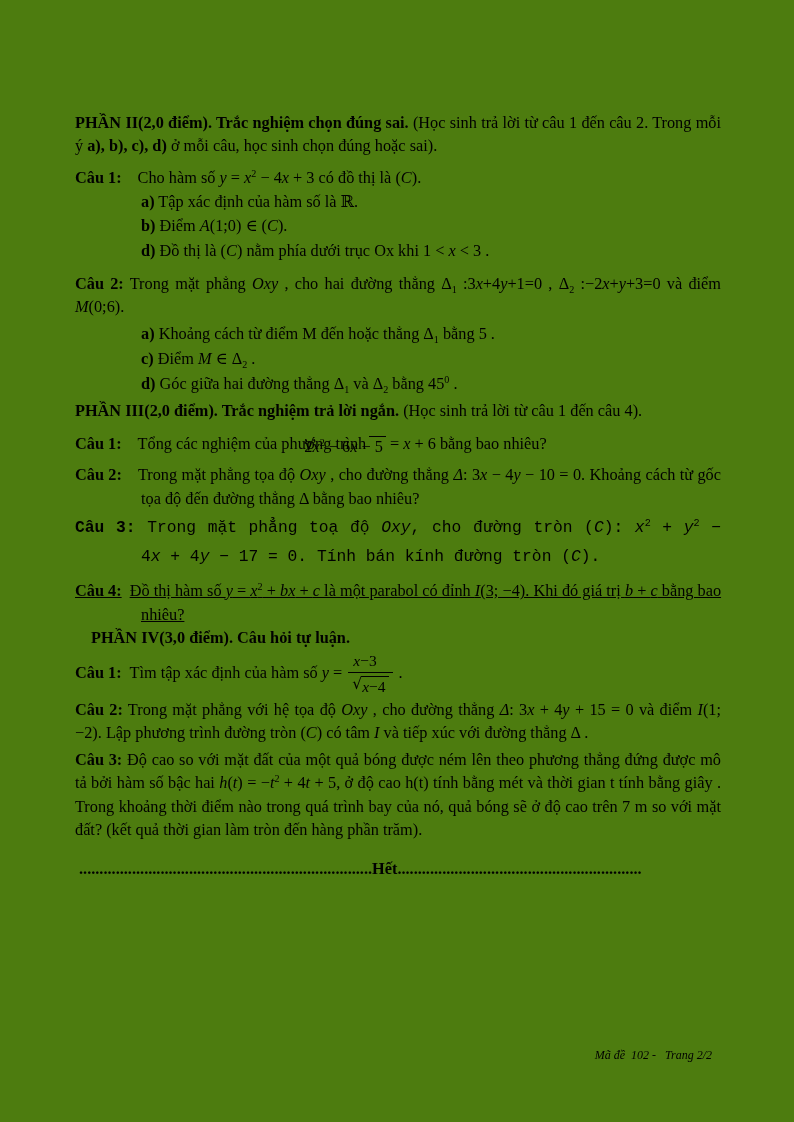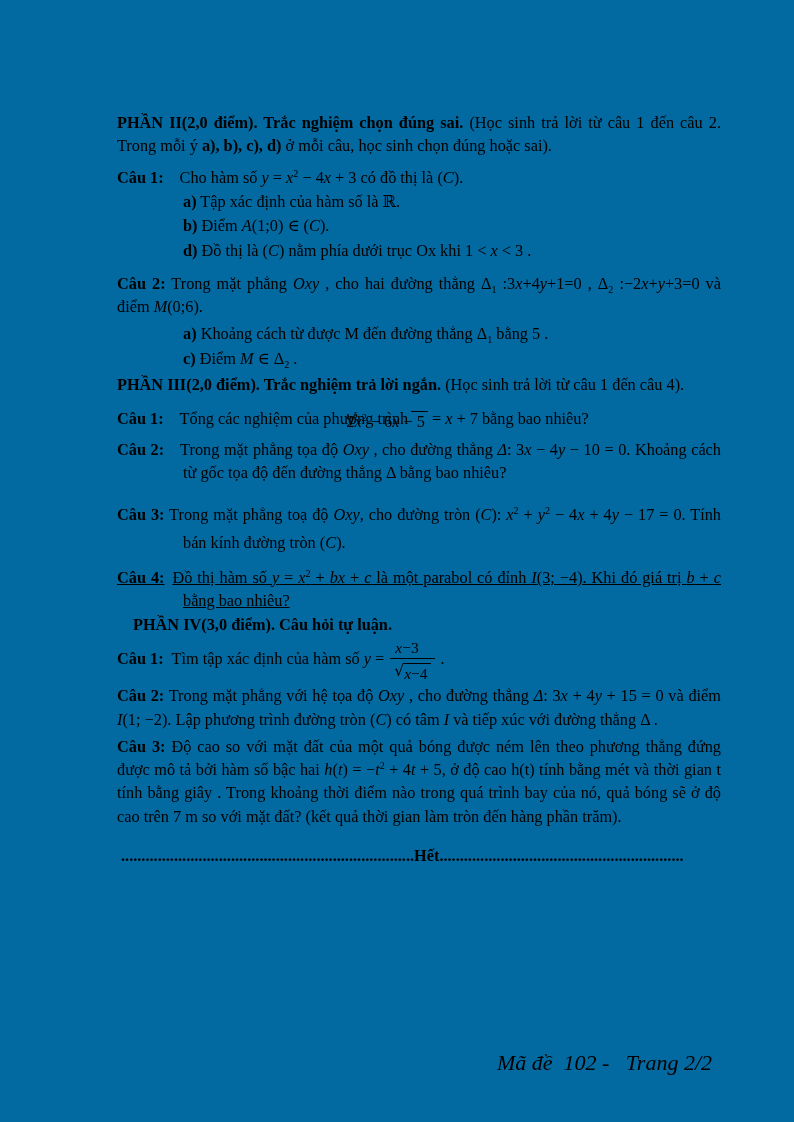--- a/index.html
+++ b/index.html
@@ -1,21 +1,21 @@
 <!DOCTYPE html>
 <html><head>
 <meta charset="utf-8">
 <style>
   html,body{margin:0;padding:0;background:#ffffff;}
   .page{
     position:relative;
     width:794px;height:1122px;
     box-sizing:border-box;
-    padding:111px 73px 0 117px;
-    background:#0369a1;
+    padding:111px 73px 0 75px;
+    background:#4d7c0f;
     color:#000;
     font-family:"Liberation Serif","DejaVu Serif",serif;
     font-size:16.3px;
     line-height:1.43;
     overflow:hidden;
   }
   .blk{margin:0;text-align:justify;}
   .hang{padding-left:66px;text-indent:-66px;}
   .item{margin-left:66px;text-align:left;}
   .heading4{margin-left:16px;text-align:left;}
@@ -37,55 +37,56 @@
   [data-name="question-ii-1"]{margin-top:2px;}
   [data-name="question-ii-1-a"],[data-name="question-ii-1-b"],
   [data-name="question-ii-1-c"],[data-name="question-ii-1-d"]{margin-top:1px;}
   [data-name="question-ii-2"]{margin-top:10px;}
   [data-name="question-ii-2-a"]{margin-top:3px;}
   [data-name="question-ii-2-b"]{margin-top:3px;}
   [data-name="question-ii-2-c"]{margin-top:2px;}
   [data-name="question-ii-2-d"]{margin-top:2px;}
   [data-name="section-3-heading"]{margin-top:3px;}
   [data-name="question-iii-1"]{margin-top:4px;}
-  [data-name="question-iii-3"]{margin-top:16px;}
+  [data-name="question-iii-3"]{margin-top:4px;font-family:Liberation Mono, monospace;}
   [data-name="question-iii-3"] .cont{line-height:1.75;}
   [data-name="question-iii-4"]{margin-top:2px;text-decoration:underline;}
   [data-name="question-iv-1"]{margin:3px 0 2px 0;}
   [data-name="question-iv-2"]{margin-top:2px;}
   [data-name="question-iv-3"]{margin-top:4px;}
   .end-line{
     margin-top:16px;margin-left:4px;
     font-weight:bold;text-align:left;
     white-space:nowrap;overflow:hidden;
   }
   .footer{
     position:absolute;top:1047px;left:0;right:82px;
-    text-align:right;font-style:italic;font-size:22px;
+    text-align:right;font-style:italic;font-size:12px;
     white-space:pre;
   }
 </style>
 </head>
 <body>
 
 <div class="page" data-name="exam-page">
   <div id="doc" class="doc" data-name="document-body">
       <div class="blk para" data-name="section-2-heading"><span class="cont"><span class="b">PHẦN II(2,0 điểm). Trắc nghiệm chọn đúng sai. </span><span class="p">(Học sinh trả lời từ câu 1 đến câu 2. Trong mỗi ý </span><span class="b">a), b), c), d)</span><span class="p"> ở mỗi câu, học sinh chọn đúng hoặc sai).</span></span></div>
       <div class="blk hang" data-name="question-ii-1"><span class="cont"><span class="b">Câu 1:</span><span class="tab" style="width: 16px; overflow: hidden;">&nbsp;</span><span class="p">Cho hàm số </span><span class="i">y</span><span class="p"> = </span><span class="i">x</span><span class="sup">2</span><span class="p"> − 4</span><span class="i">x</span><span class="p"> + 3 có đồ thị là (</span><span class="i">C</span><span class="p">).</span></span></div>
       <div class="blk item" data-name="question-ii-1-a"><span class="cont"><span class="b">a)</span><span class="p"> Tập xác định  của hàm số là ℝ.</span></span></div>
       <div class="blk item" data-name="question-ii-1-b"><span class="cont"><span class="b">b)</span><span class="p"> Điểm </span><span class="i">A</span><span class="p">(1;0) ∈ (</span><span class="i">C</span><span class="p">).</span></span></div>
       <div class="blk item" data-name="question-ii-1-d"><span class="cont"><span class="b">d)</span><span class="p"> Đồ thị là (</span><span class="i">C</span><span class="p">) nằm phía dưới trục Ox khi 1 &lt; </span><span class="i">x</span><span class="p"> &lt; 3 .</span></span></div>
       <div class="blk para" data-name="question-ii-2"><span class="cont"><span class="b">Câu 2:</span><span class="p"> Trong mặt phẳng </span><span class="i">Oxy</span><span class="p"> , cho hai đường thẳng Δ</span><span class="sub">1</span><span class="p"> :3</span><span class="i">x</span><span class="p">+4</span><span class="i">y</span><span class="p">+1=0 ,  Δ</span><span class="sub">2</span><span class="p"> :−2</span><span class="i">x</span><span class="p">+</span><span class="i">y</span><span class="p">+3=0  và điểm </span><span class="i">M</span><span class="p">(0;6).</span></span></div>
-      <div class="blk item" data-name="question-ii-2-a"><span class="cont"><span class="b">a)</span><span class="p"> Khoảng cách từ được M đến đường thẳng Δ</span><span class="sub">1</span><span class="p"> bằng 5 .</span></span></div>
+      <div class="blk item" data-name="question-ii-2-a"><span class="cont"><span class="b">a)</span><span class="p"> Khoảng cách từ điểm M đến hoặc thẳng Δ</span><span class="sub">1</span><span class="p"> bằng 5 .</span></span></div>
       <div class="blk item" data-name="question-ii-2-c"><span class="cont"><span class="b">c)</span><span class="p"> Điểm </span><span class="i">M</span><span class="p"> ∈ Δ</span><span class="sub">2</span><span class="p"> .</span></span></div>
+      <div class="blk item" data-name="question-ii-2-d"><span class="cont"><span class="b">d)</span><span class="p"> Góc giữa hai đường thẳng Δ</span><span class="sub">1</span><span class="p"> và Δ</span><span class="sub">2</span><span class="p"> bằng 45</span><span class="sup">0</span><span class="p"> .</span></span></div>
       <div class="blk para" data-name="section-3-heading"><span class="cont"><span class="b">PHẦN III(2,0 điểm). Trắc nghiệm trả lời ngắn. </span><span class="p">(Học sinh trả lời từ câu 1 đến câu 4).</span></span></div>
       <div class="blk hang" data-name="question-iii-1"><span class="cont"><span class="b">Câu 1:</span><span class="tab" style="width: 16px; overflow: hidden;">&nbsp;</span><span class="p">Tổng các nghiệm của phương trình </span><span class="sqrt">
             <span class="rad">√</span>
             <span class="bar"><span class="p">2</span><span class="i">x</span><span class="sup">2</span><span class="p"> − 6</span><span class="i">x</span><span class="p"> − 5</span></span>
-          </span><span class="p"> = </span><span class="i">x</span><span class="p"> + 7  bằng bao nhiêu?</span></span></div>
+          </span><span class="p"> = </span><span class="i">x</span><span class="p"> + 6  bằng bao nhiêu?</span></span></div>
       <div class="blk hang" data-name="question-iii-2"><span class="cont"><span class="b">Câu 2:</span><span class="tab" style="width: 16px; overflow: hidden;">&nbsp;</span><span class="p">Trong mặt phẳng tọa độ </span><span class="i">Oxy</span><span class="p"> , cho đường thẳng </span><span class="i">Δ</span><span class="p">: 3</span><span class="i">x</span><span class="p"> − 4</span><span class="i">y</span><span class="p"> − 10 = 0. Khoảng cách từ gốc tọa độ đến đường thẳng Δ bằng bao nhiêu?</span></span></div>
       <div class="blk hang" data-name="question-iii-3"><span class="cont"><span class="b">Câu 3:</span><span class="p"> Trong mặt phẳng toạ độ </span><span class="i">Oxy</span><span class="p">, cho đường tròn (</span><span class="i">C</span><span class="p">): </span><span class="i">x</span><span class="sup">2</span><span class="p"> + </span><span class="i">y</span><span class="sup">2</span><span class="p"> − 4</span><span class="i">x</span><span class="p"> + 4</span><span class="i">y</span><span class="p"> − 17 = 0. Tính bán kính đường tròn (</span><span class="i">C</span><span class="p">).</span></span></div>
       <div class="blk hang" data-name="question-iii-4"><span class="cont"><span class="b">Câu 4:</span><span class="tab" style="width: 8px; overflow: hidden;">&nbsp;</span><span class="p">Đồ thị hàm số </span><span class="i">y</span><span class="p"> = </span><span class="i">x</span><span class="sup">2</span><span class="p"> + </span><span class="i">bx</span><span class="p"> + </span><span class="i">c</span><span class="p">  là một parabol có đỉnh </span><span class="i">I</span><span class="p">(3; −4). Khi đó giá trị </span><span class="i">b</span><span class="p"> + </span><span class="i">c</span><span class="p">  bằng bao nhiêu?</span></span></div>
       <div class="blk heading4" data-name="section-4-heading"><span class="cont"><span class="b">PHẦN IV(3,0 điểm). Câu hỏi tự luận.</span></span></div>
       <div class="blk para" data-name="question-iv-1"><span class="cont"><span class="b">Câu 1:</span><span class="tab" style="width: 8px; overflow: hidden;">&nbsp;</span><span class="p">Tìm tập xác định của hàm số </span><span class="i">y</span><span class="p"> = </span><span class="frac"><span class="num"><span class="i">x</span><span class="p">−3</span></span><span class="den"><span class="sqrt">
                 <span class="rad">√</span>
                 <span class="bar"><span class="i">x</span><span class="p">−4</span></span>
               </span></span></span><span class="p"> .</span></span></div>
       <div class="blk para" data-name="question-iv-2"><span class="cont"><span class="b">Câu 2:</span><span class="p"> Trong mặt phẳng với hệ tọa độ </span><span class="i">Oxy</span><span class="p"> , cho đường thẳng </span><span class="i">Δ</span><span class="p">: 3</span><span class="i">x</span><span class="p"> + 4</span><span class="i">y</span><span class="p"> + 15 = 0 và điểm </span><span class="i">I</span><span class="p">(1; −2). Lập phương trình đường tròn (</span><span class="i">C</span><span class="p">) có tâm </span><span class="i">I</span><span class="p"> và tiếp xúc  với đường thẳng Δ .</span></span></div>
       <div class="blk para" data-name="question-iv-3"><span class="cont"><span class="b">Câu 3:</span><span class="p"> Độ cao so với mặt đất của một quả bóng được ném lên theo phương thẳng đứng được mô tả bởi hàm số bậc hai </span><span class="i">h</span><span class="p">(</span><span class="i">t</span><span class="p">) = −</span><span class="i">t</span><span class="sup">2</span><span class="p"> + 4</span><span class="i">t</span><span class="p"> + 5, ở độ cao h(t) tính bằng mét và thời gian t tính bằng giây . Trong khoảng thời điểm nào trong quá trình bay của nó, quả bóng sẽ ở độ cao trên 7 m so với mặt đất? (kết quả thời gian làm tròn đến hàng phần trăm).</span></span></div>

